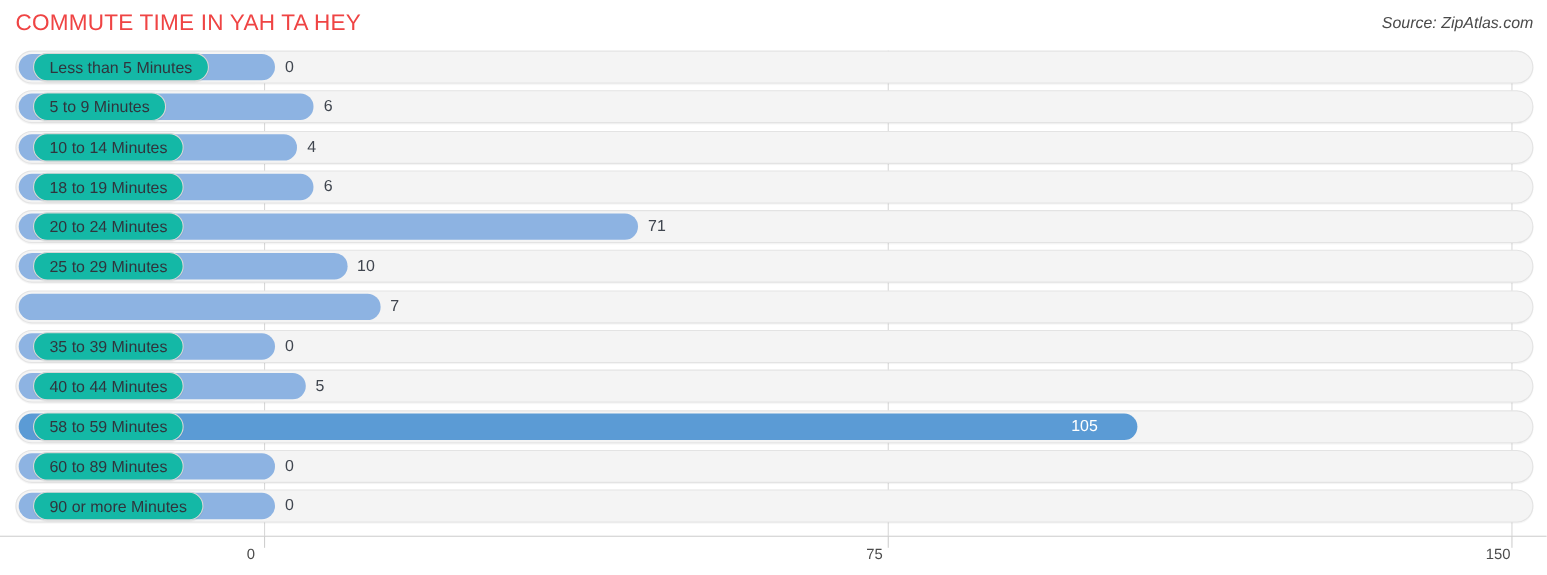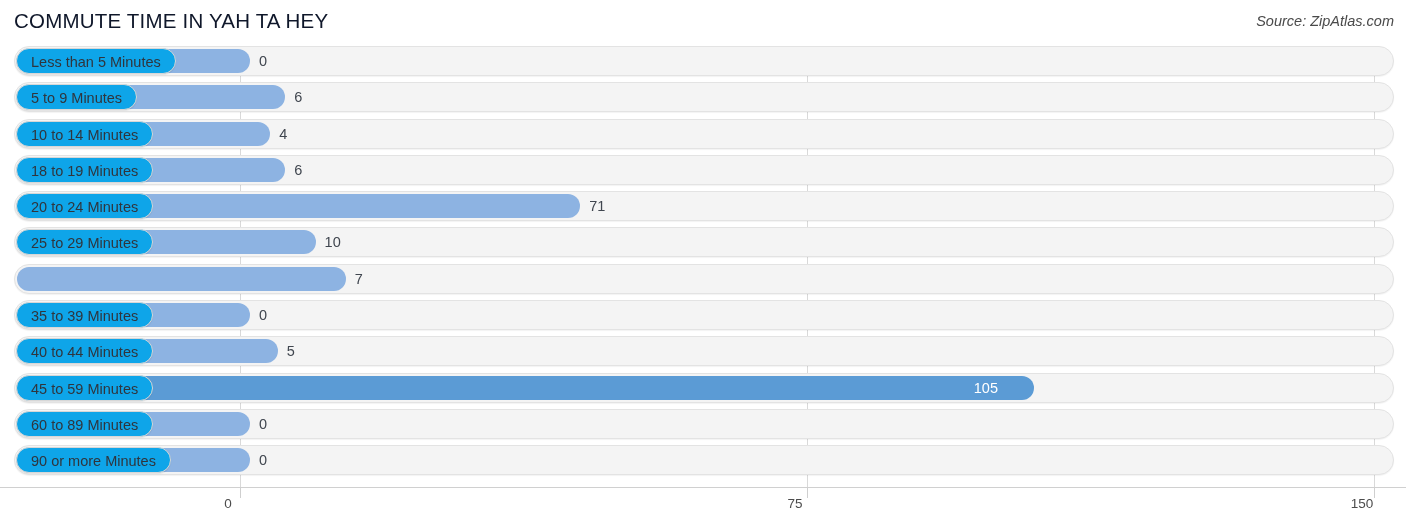--- a/index.html
+++ b/index.html
@@ -24,21 +24,21 @@
     width: 1406px;
     height: 46px;
   }
   .chart-title {
     position: absolute;
     left: 14px;
     top: 9px;
     font-size: 20.5px;
     font-weight: 400;
     letter-spacing: .2px;
-    color: #0f172a;
+    color: #ef4444;
     white-space: nowrap;
   }
   .chart-source {
     position: absolute;
     right: 12px;
     top: 13px;
     font-size: 14.5px;
     font-style: italic;
     color: #4a4a4a;
     white-space: nowrap;
@@ -111,27 +111,27 @@
     font-size: 14.5px;
     color: #40464f;
     white-space: nowrap;
   }
   .bar-value.inside {
     color: #ffffff;
     font-weight: 400;
   }
   .cat-pill {
     position: absolute;
-    left: 16px;
+    left: 30px;
     top: 2px;
     height: 26px;
     line-height: 26px;
     padding: 0 14px;
     border-radius: 13px;
-    background: #0ea5e9;
+    background: #14b8a6;
     border: 1px solid #d7d7d7;
     box-sizing: border-box;
     font-size: 14.5px;
     color: #30353d;
     white-space: nowrap;
     box-shadow: 0 1px 1px rgba(0,0,0,.07);
   }
 
   
   .axis {
@@ -228,21 +228,21 @@
       </div>
       <div class="row">
         <div class="track"></div>
         <div class="bar" style="width: 260.8px;"></div>
         <div class="cat-pill">40 to 44 Minutes</div>
         <div class="bar-value" style="left: 286.8px;">5</div>
       </div>
       <div class="row">
         <div class="track"></div>
         <div class="bar strong" style="width: 1016.8px;"></div>
-        <div class="cat-pill">45 to 59 Minutes</div>
+        <div class="cat-pill">58 to 59 Minutes</div>
         <div class="bar-value inside" style="left: 973.8px;">105</div>
       </div>
       <div class="row">
         <div class="track"></div>
         <div class="bar" style="width: 233px;"></div>
         <div class="cat-pill">60 to 89 Minutes</div>
         <div class="bar-value" style="left: 259px;">0</div>
       </div>
       <div class="row">
         <div class="track"></div>

